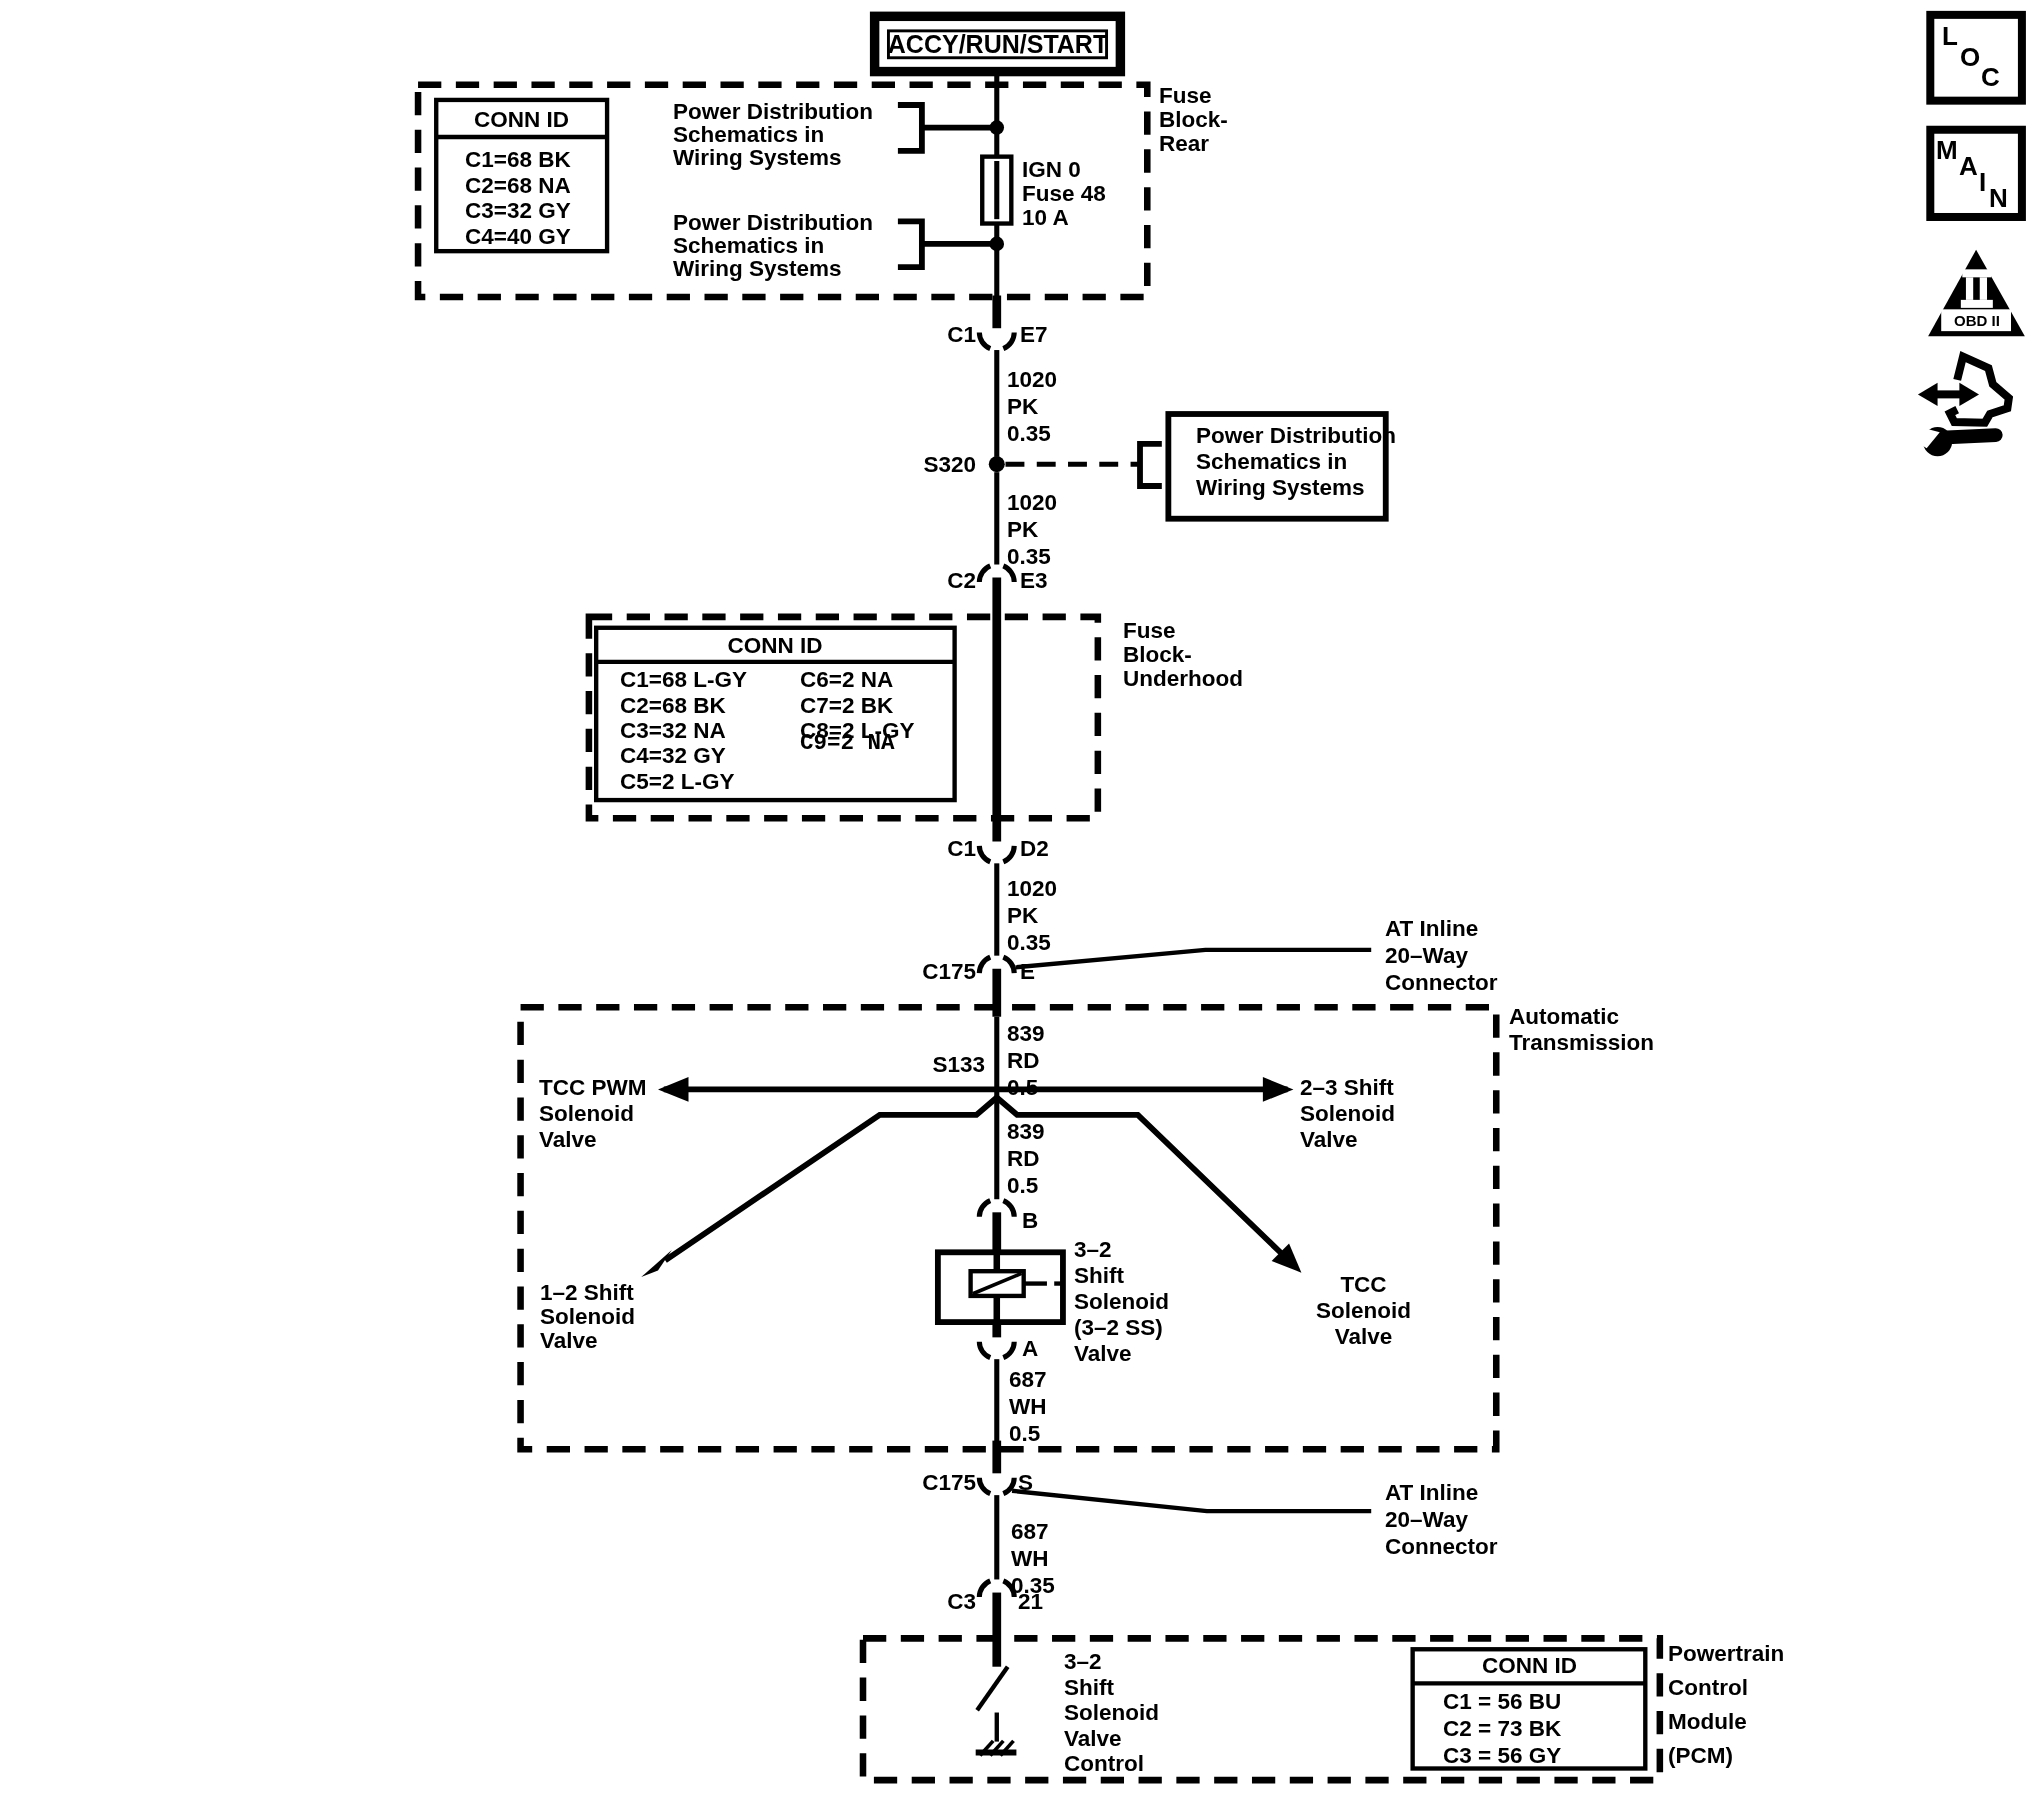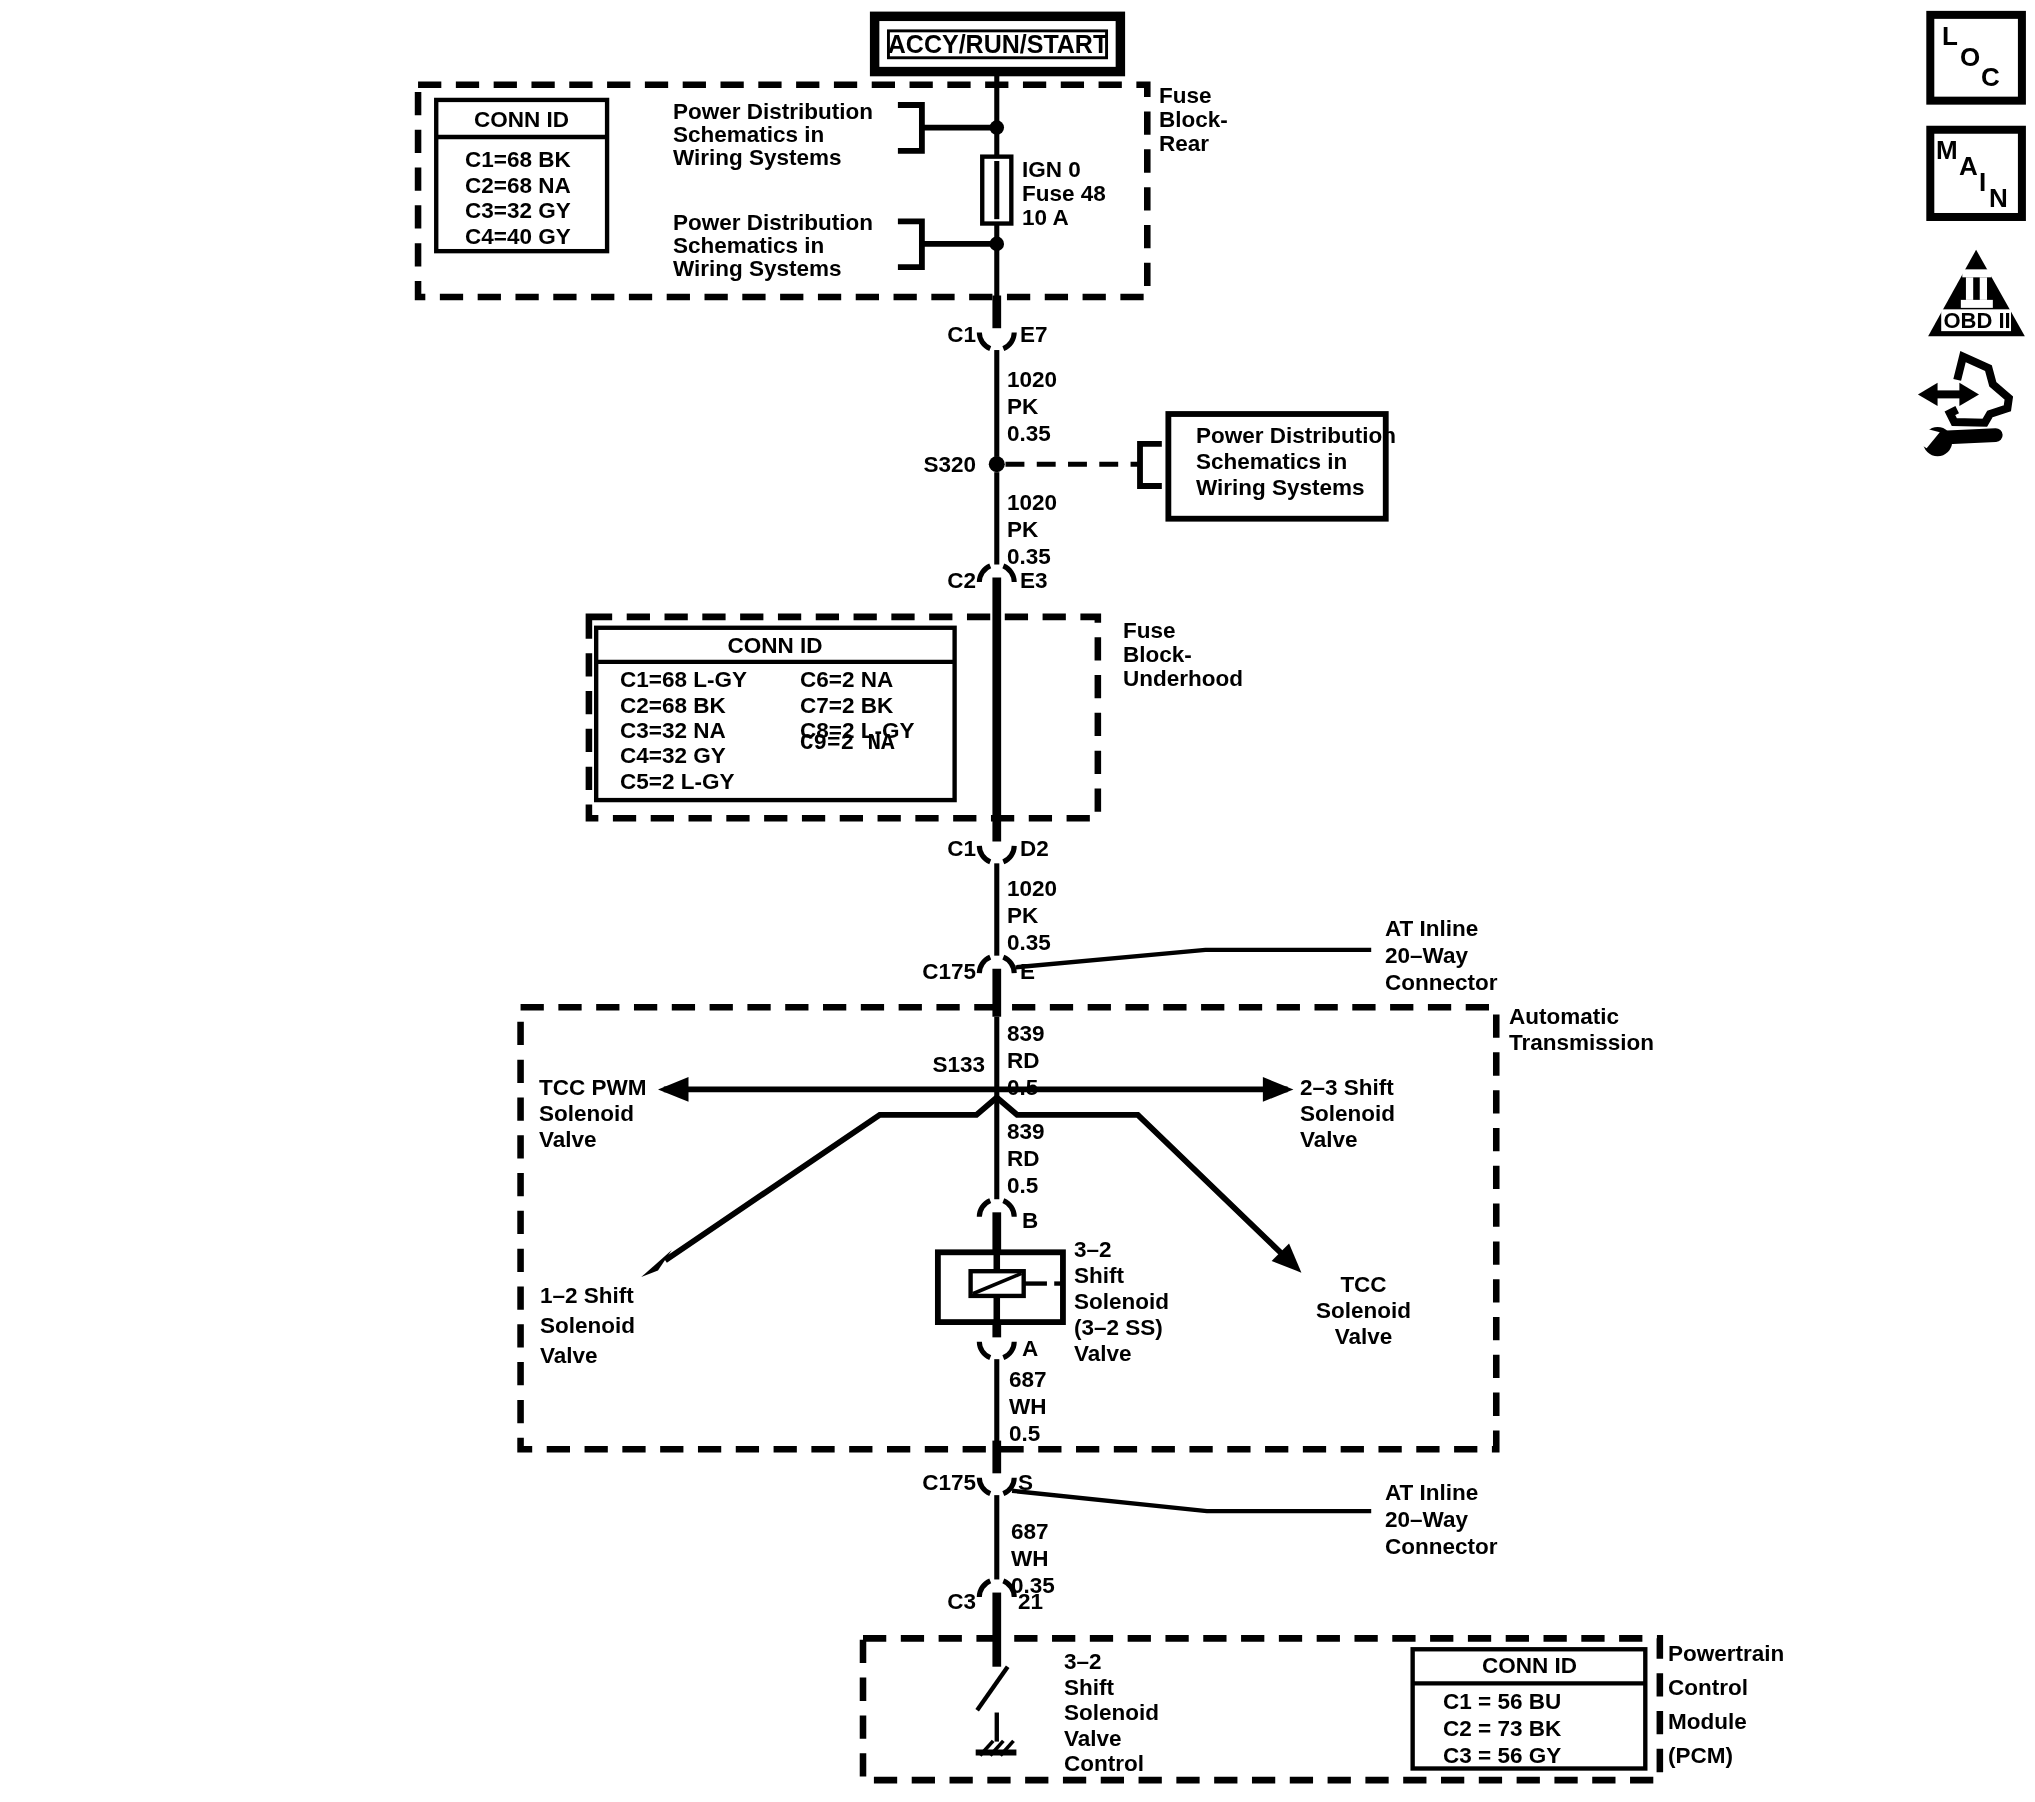--- a/index.html
+++ b/index.html
@@ -6,21 +6,21 @@
   #stage{position:relative;width:2035px;height:1803px;background:#ffffff;overflow:hidden;
          font-family:"Liberation Sans", sans-serif;color:#000;}
   #linework{position:absolute;left:0;top:0;}
   .t{position:absolute;font-weight:700;font-size:22.5px;line-height:27px;white-space:pre-line;color:#000;}
   .tt{line-height:24px;}   
   .nt{line-height:23px;}   
   .ctr{text-align:center;}
   .rt{text-align:left;}
   .title{font-size:25px;letter-spacing:0px;}
   .lgl{position:absolute;font-weight:700;font-size:26px;line-height:26px;color:#000;}
-  .obd{position:absolute;font-weight:700;font-size:22px;line-height:22px;text-align:center;color:#000;}
+  .obd{position:absolute;font-weight:700;font-size:15px;line-height:22px;text-align:center;color:#000;}
 </style>
 </head>
 <body>
 
 <div id="stage">
 
 <svg id="linework" width="2035" height="1803" viewBox="0 0 2799 2479" fill="none" stroke="#000" stroke-linecap="butt">
 
   <g>
     <rect x="575" y="116" width="1003" height="292" stroke-width="9" stroke-dasharray="32 20"></rect>
@@ -253,21 +253,21 @@
 <div class="t rt" style="right:1050px;top:1051px;">S133</div>
 <div class="t" style="left:539px;top:1075px;line-height:26px;">TCC PWM
 Solenoid
 Valve</div>
 <div class="t" style="left:1300px;top:1075px;line-height:26px;">2–3 Shift
 Solenoid
 Valve</div>
 <div class="t" style="left:1007px;top:1118px;">839
 RD
 0.5</div>
-<div class="t" style="left:540px;top:1281px;line-height:30px;">1–2 Shift
+<div class="t" style="left:540px;top:1281px;line-height:24px;">1–2 Shift
 Solenoid
 Valve</div>
 <div class="t" style="left:1316px;top:1272px;line-height:26px;text-align:center;">TCC
 Solenoid
 Valve</div>
 <div class="t" style="left:1022px;top:1207px;">B</div>
 <div class="t" style="left:1074px;top:1237px;line-height:26px;">3–2
 Shift
 Solenoid
 (3–2 SS)

